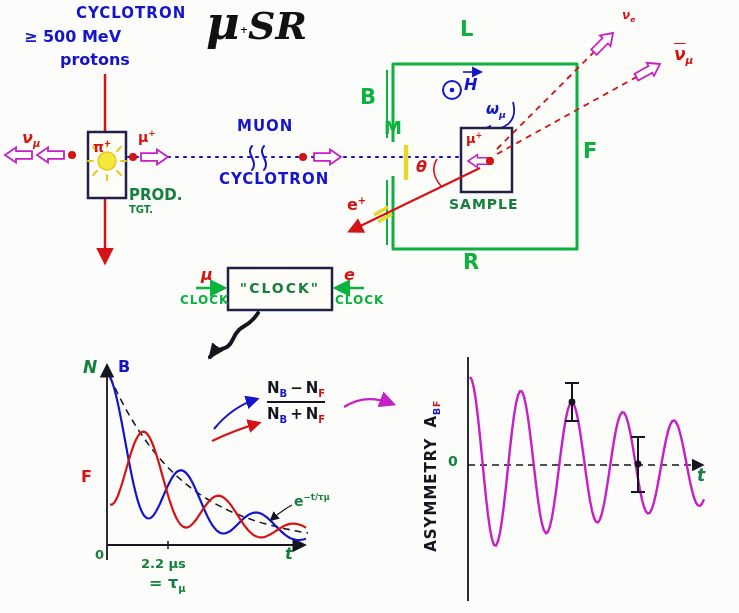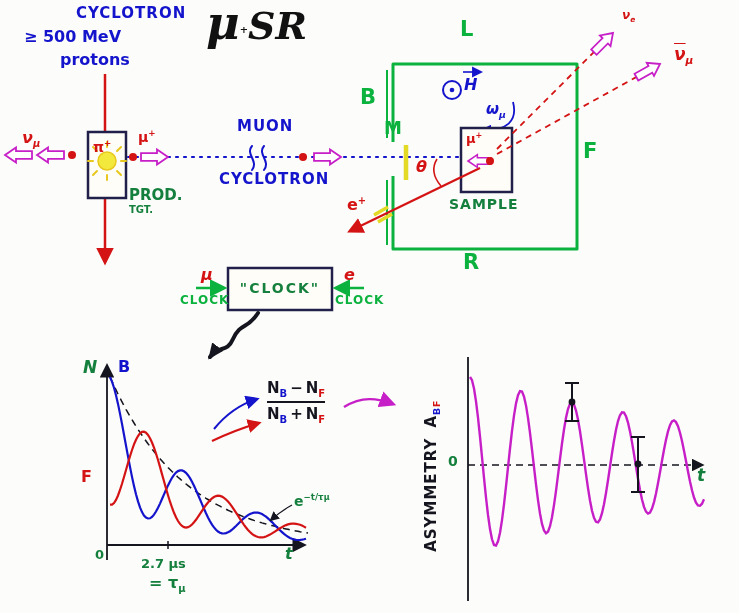--- a/index.html
+++ b/index.html
@@ -218,21 +218,21 @@
 <div class="lbl c-red it" style="left:201px;top:267px;font-size:16px">μ</div>
 <div class="lbl c-green" style="left:180px;top:294px;font-size:12px;letter-spacing:1px">CLOCK</div>
 <div class="lbl c-red it" style="left:344px;top:267px;font-size:16px">e</div>
 <div class="lbl c-green" style="left:335px;top:294px;font-size:12px;letter-spacing:1px">CLOCK</div>
 
 <div class="lbl c-black it" style="left:83px;top:359px;font-size:17px">N</div>
 <div class="lbl c-blue" style="left:118px;top:359px;font-size:16px">B</div>
 <div class="lbl c-red" style="left:81px;top:469px;font-size:16px">F</div>
 <div class="lbl c-black it" style="left:285px;top:546px;font-size:16px">t</div>
 <div class="lbl c-black" style="left:95px;top:548px;font-size:13px">0</div>
-<div class="lbl c-black" style="left:141px;top:557px;font-size:13px">2.7 μs</div>
+<div class="lbl c-black" style="left:141px;top:557px;font-size:13px">2.2 μs</div>
 <div class="lbl c-black" style="left:149px;top:575px;font-size:16px">
   <span>= τ</span><sub>μ</sub>
 </div>
 <div class="lbl c-black" style="left:294px;top:493px;font-size:14px">
   <span>e</span><sup><span>−t/τ</span><span class="subsub">μ</span></sup>
 </div>
 
 <div class="fraction">
   <div class="frac-row">
     <span>N</span><sub class="c-blue">B</sub><span class="op">−</span><span>N</span><sub class="c-red">F</sub>

